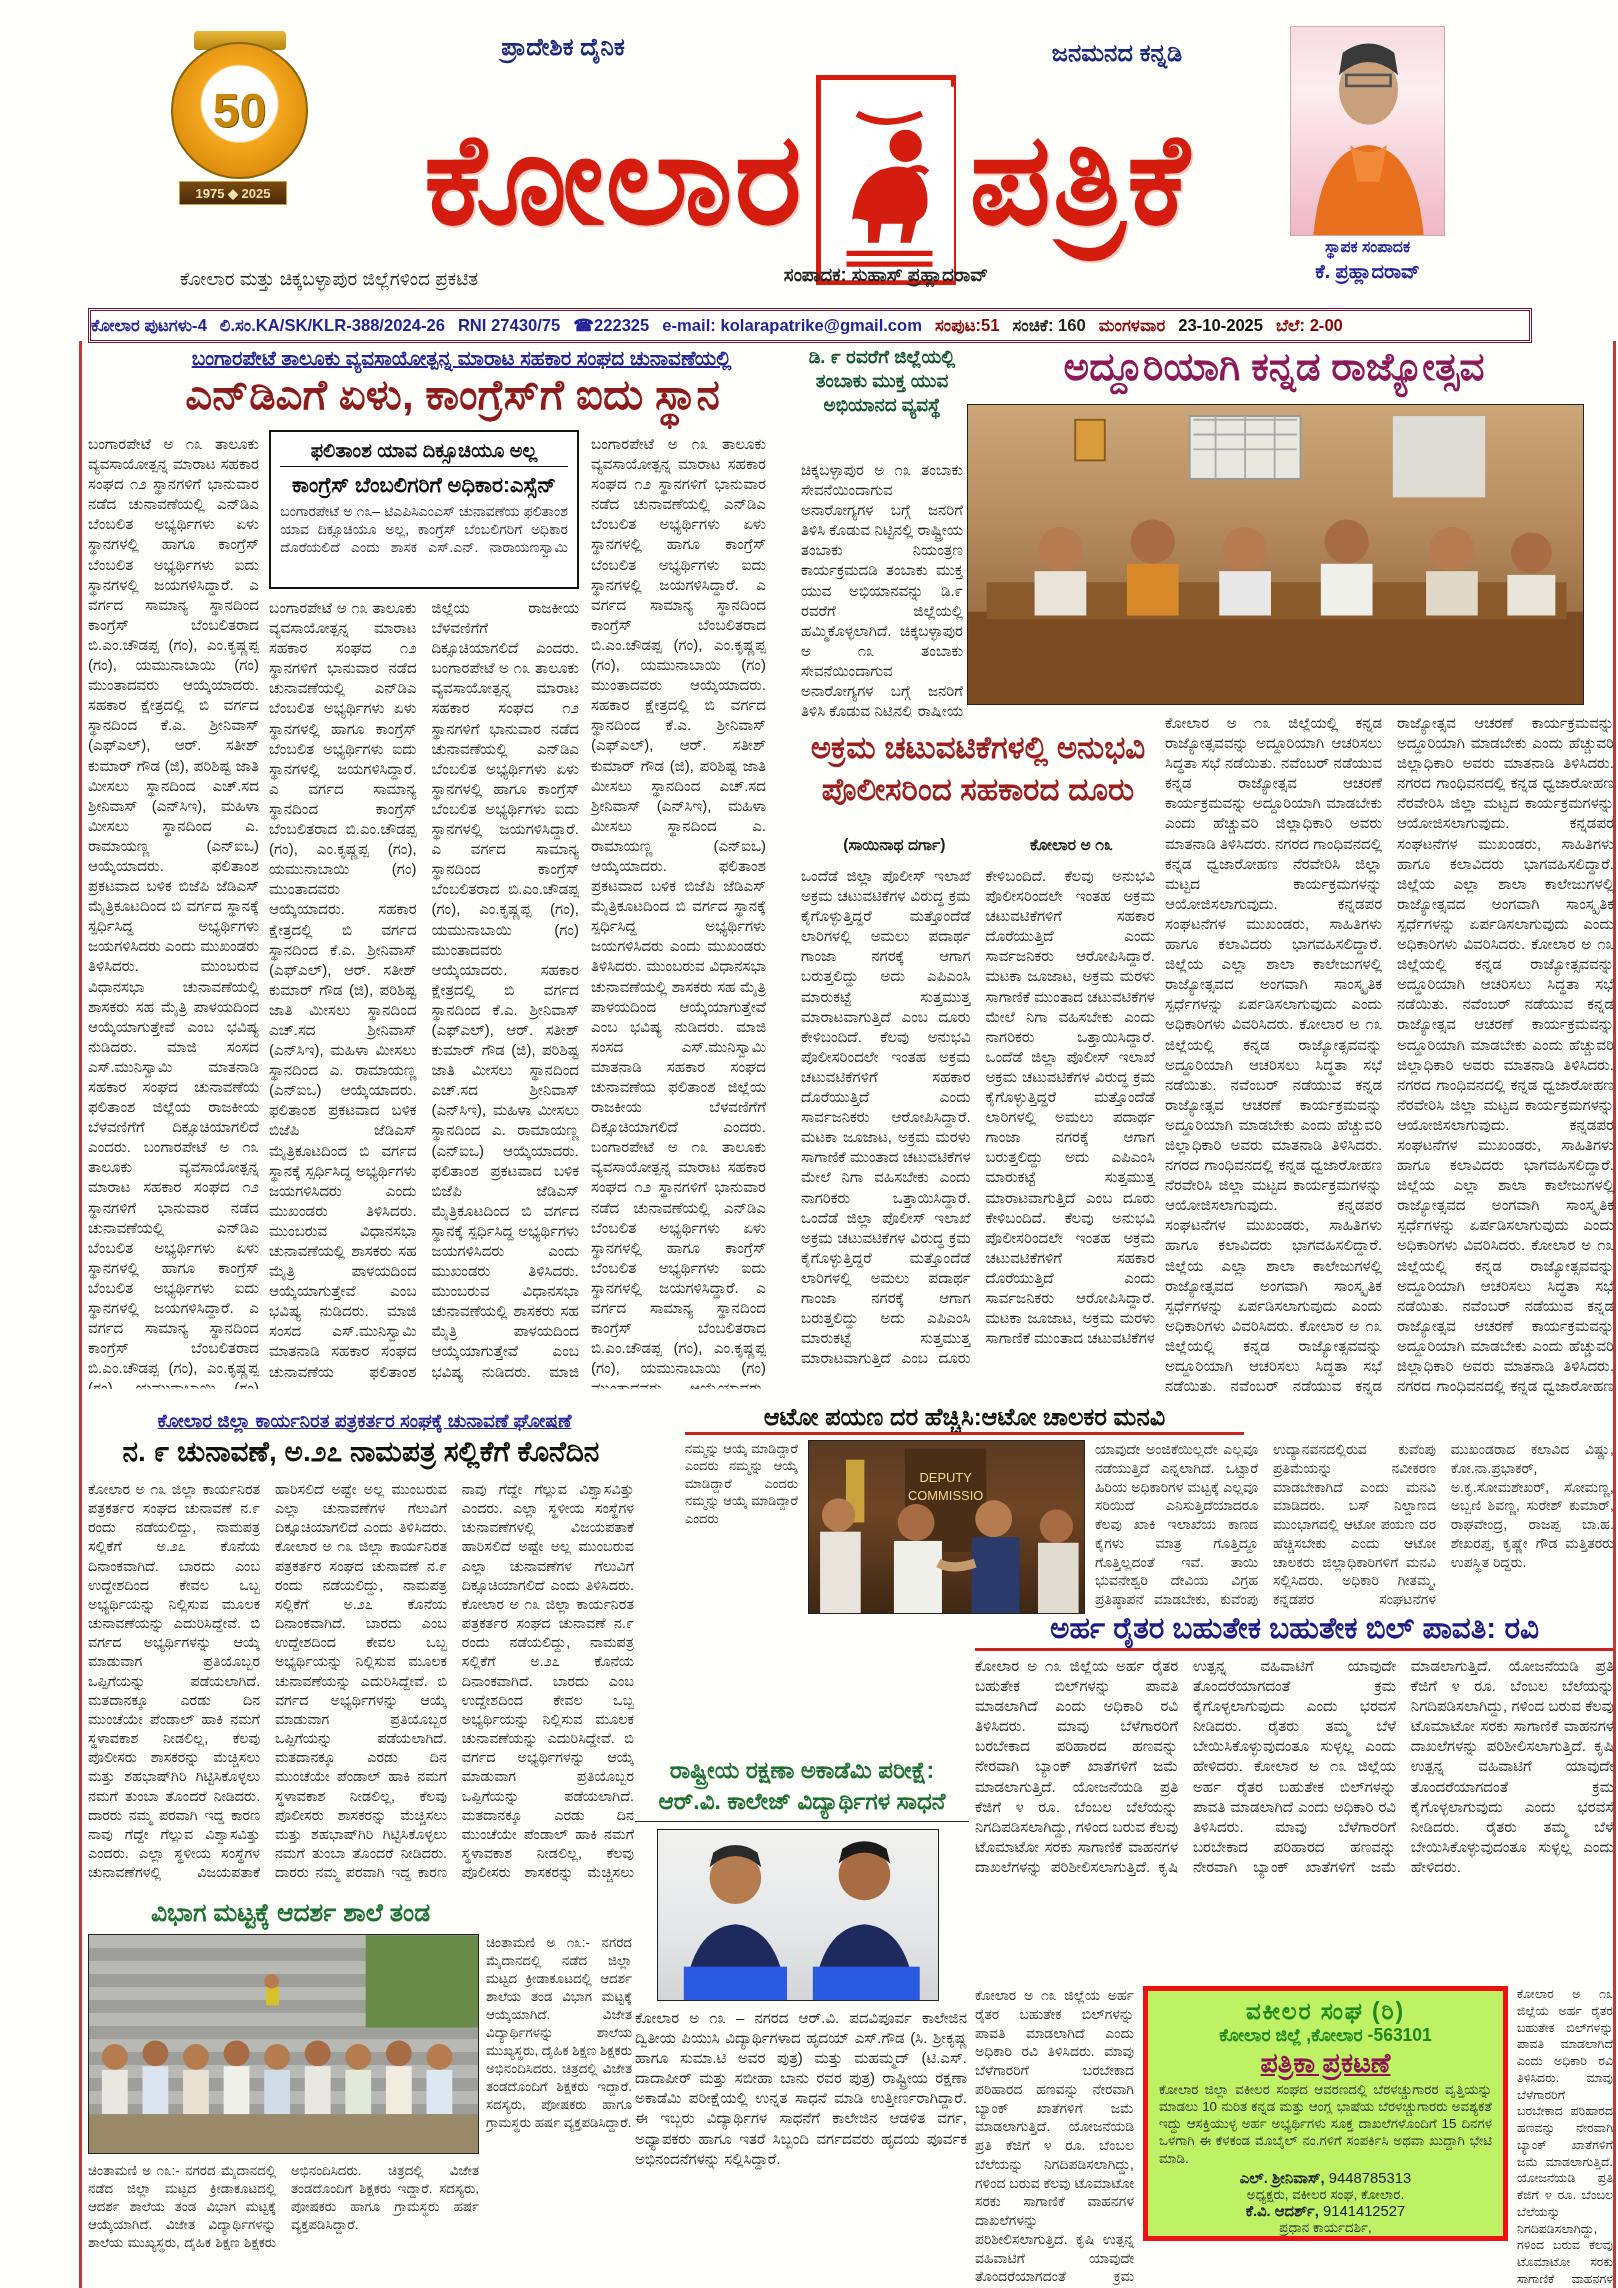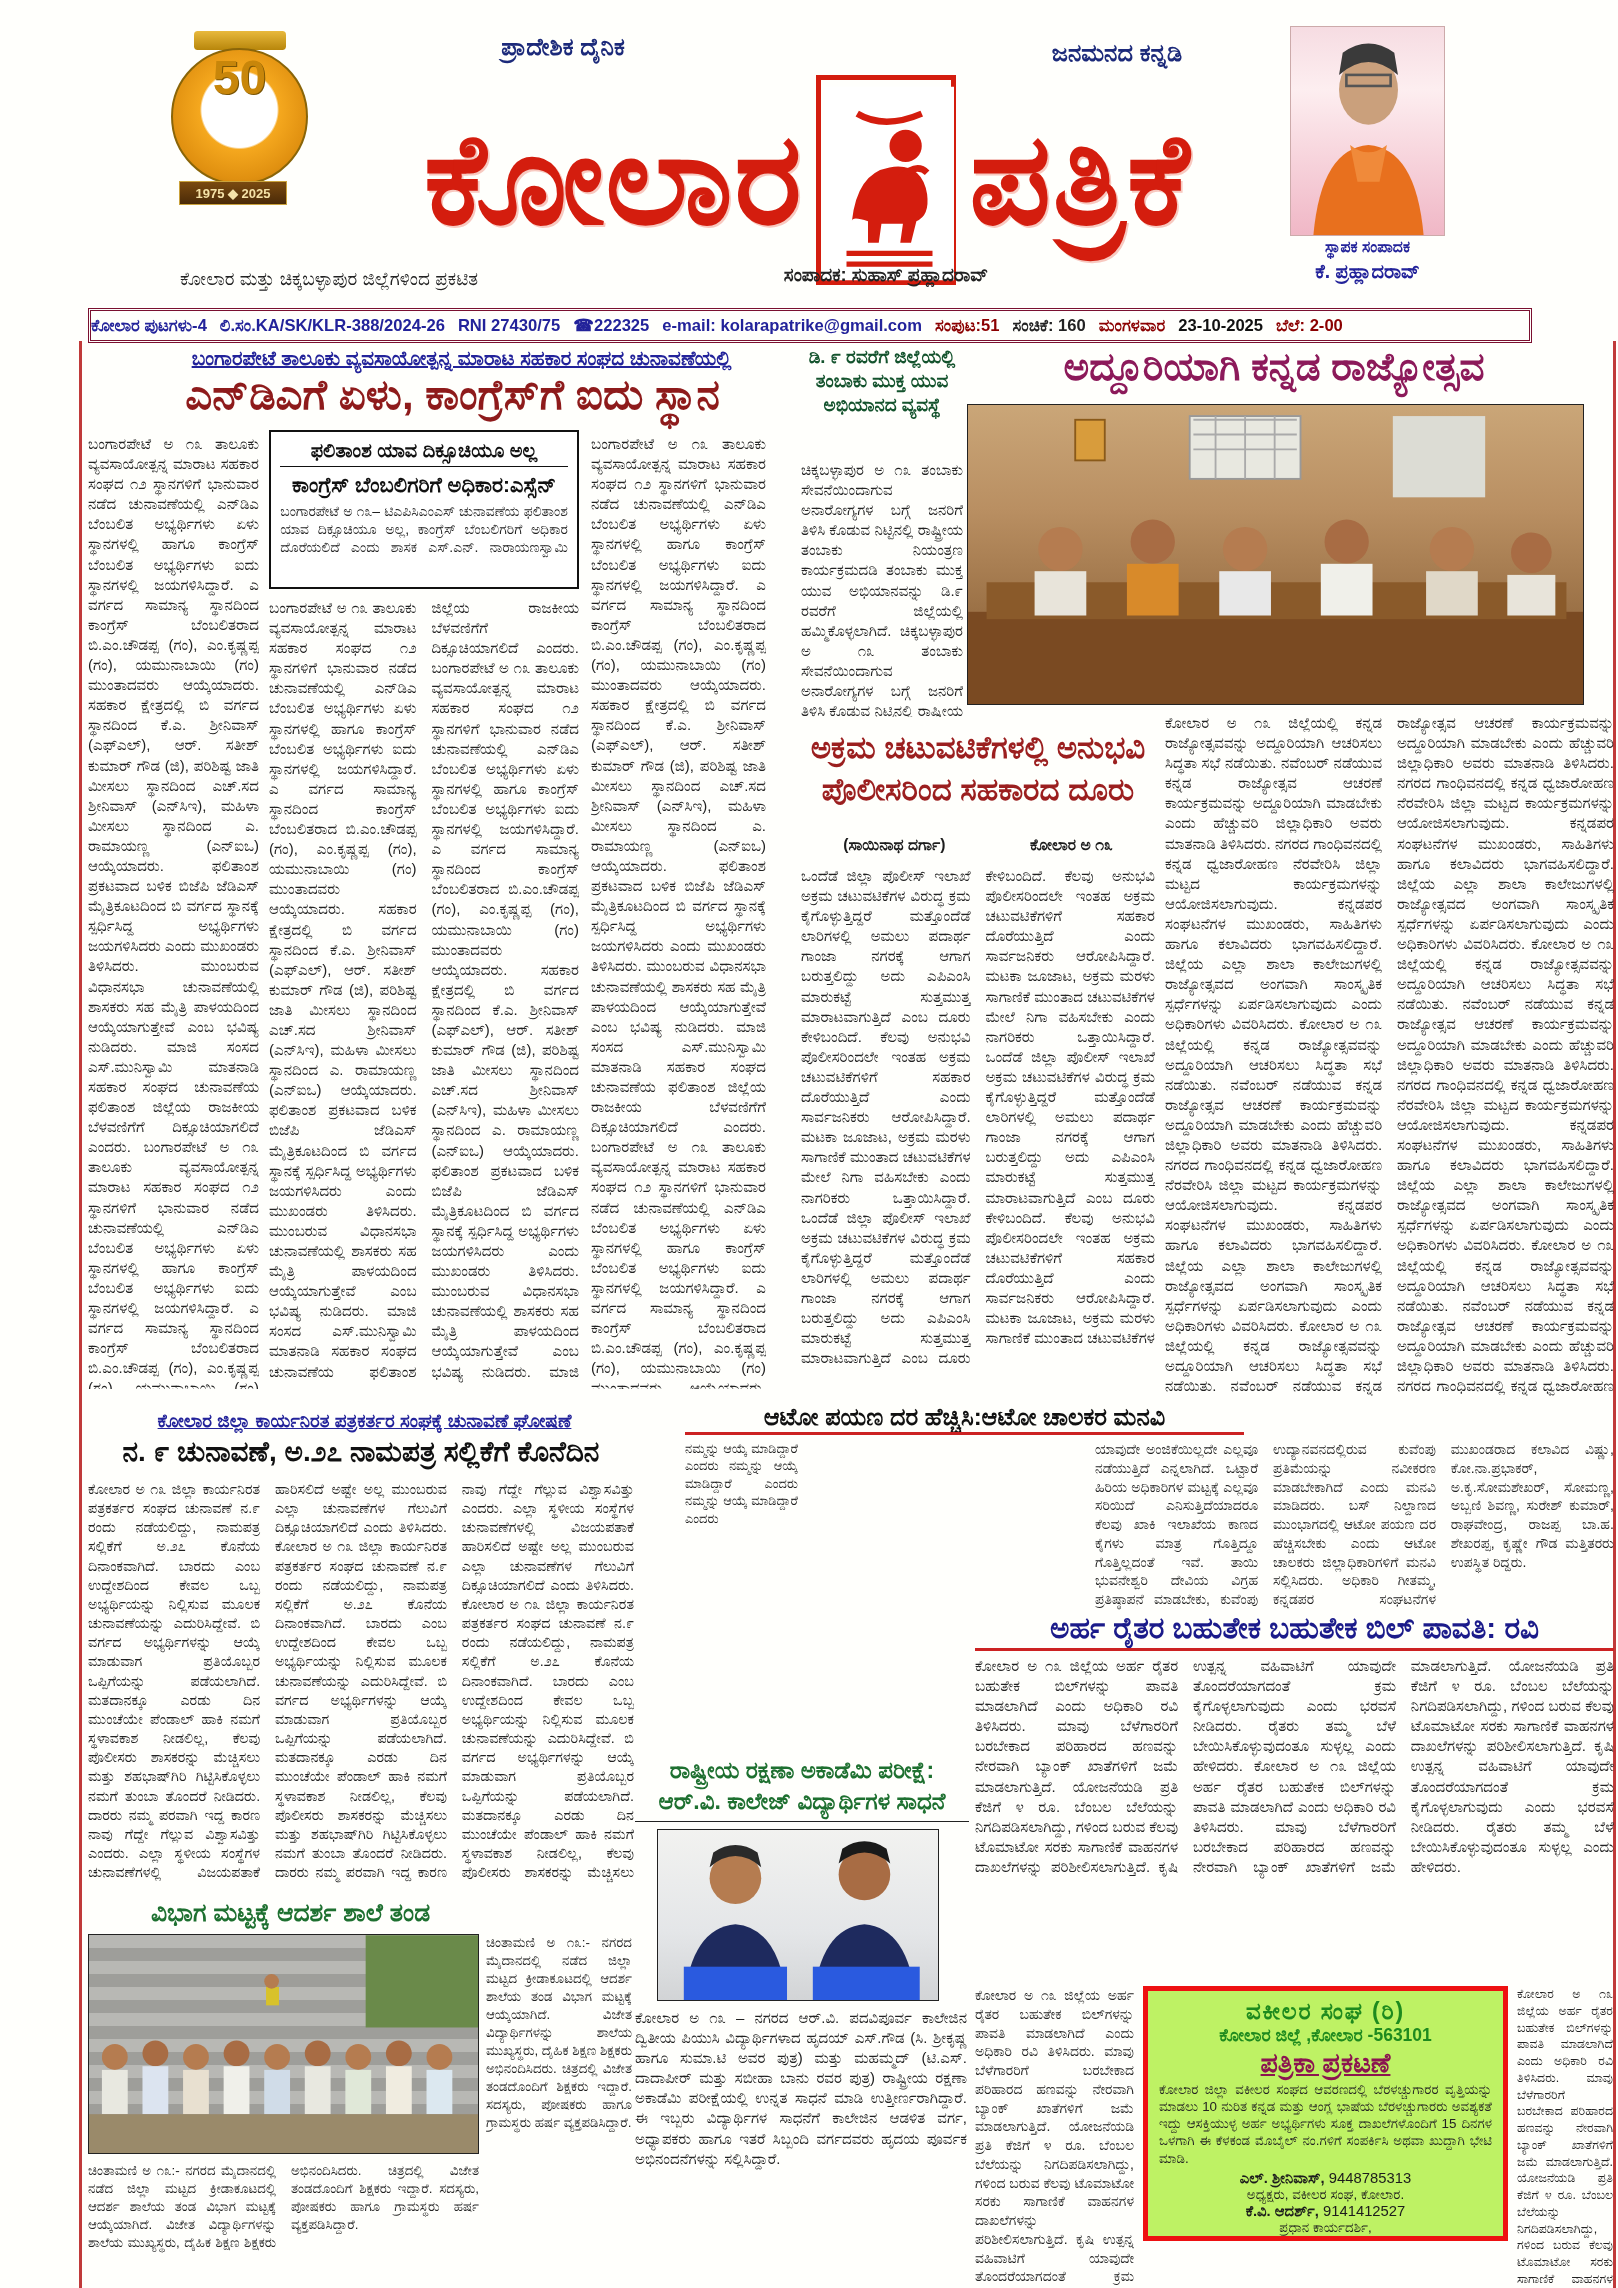--- a/index.html
+++ b/index.html
@@ -23,21 +23,21 @@
 </style>
 </head>
 <body>
 
 <div class="page">
 
   <div class="abs rail" style="left:79px;top:341px;height:1947px;"></div>
   <div class="abs rail" style="left:1613px;top:341px;height:1947px;"></div>
 
   <div class="abs" style="left:194px;top:31px;width:92px;height:18.5px;background:linear-gradient(180deg,#e8b93c,#b8860b);border-radius:3.7px;"></div>
-  <div class="abs" style="left:171px;top:48px;width:137px;height:137px;border-radius:50%;background:radial-gradient(circle at 50% 45%,#fff 38%,#f5a81e 40%,#e09010 70%,#a86a08 100%);border:2.8px solid #8a6508;display:flex;align-items:flex-start;justify-content:center;">
+  <div class="abs" style="left:171px;top:42px;width:137px;height:137px;border-radius:50%;background:radial-gradient(circle at 50% 45%,#fff 38%,#f5a81e 40%,#e09010 70%,#a86a08 100%);border:2.8px solid #8a6508;display:flex;align-items:center;justify-content:center;">
     <span style="font-size:48px;font-weight:bold;color:#c8860a;text-shadow:0.9px 0.9px 0 #7a5505;">50</span>
   </div>
   <div class="abs ctr" style="left:179px;top:181px;width:108px;height:24px;background:linear-gradient(180deg,#7a4a10,#4a2a08);color:#f5e2a8;font-size:13px;font-weight:bold;line-height:24px;border:0.9px solid #caa23c;">1975 ◆ 2025</div>
 
   <div class="abs ctr" style="left:434px;top:33px;width:258px;font-size:24px;font-weight:bold;color:#1c2a7a;">ಪ್ರಾದೇಶಿಕ ದೈನಿಕ</div>
   <div class="abs ctr" style="left:988px;top:39px;width:258px;font-size:24px;font-weight:bold;color:#1c2a7a;">ಜನಮನದ ಕನ್ನಡಿ</div>
 
   <div class="abs" style="left:323px;top:59px;width:969px;height:242px;display:flex;align-items:center;justify-content:center;gap:13px;">
     <span class="masthead-title" style="font-size:127px;">ಕೋಲಾರ</span>
     <span style="display:inline-block;width:140px;height:210px;border:5.5px solid #d41d0e;padding:3.7px;">
@@ -132,20 +132,37 @@
   </div>
   <div class="abs body-txt just cols2" style="left:801px;top:866px;width:354px;height:522px;">ಒಂದೆಡೆ ಜಿಲ್ಲಾ ಪೊಲೀಸ್ ಇಲಾಖೆ ಅಕ್ರಮ ಚಟುವಟಿಕೆಗಳ ವಿರುದ್ಧ ಕ್ರಮ ಕೈಗೊಳ್ಳುತ್ತಿದ್ದರೆ ಮತ್ತೊಂದೆಡೆ ಲಾರಿಗಳಲ್ಲಿ ಅಮಲು ಪದಾರ್ಥ ಗಾಂಜಾ ನಗರಕ್ಕೆ ಆಗಾಗ ಬರುತ್ತಲಿದ್ದು ಅದು ಎಪಿಎಂಸಿ ಮಾರುಕಟ್ಟೆ ಸುತ್ತಮುತ್ತ ಮಾರಾಟವಾಗುತ್ತಿದೆ ಎಂಬ ದೂರು ಕೇಳಿಬಂದಿದೆ. ಕೆಲವು ಅನುಭವಿ ಪೊಲೀಸರಿಂದಲೇ ಇಂತಹ ಅಕ್ರಮ ಚಟುವಟಿಕೆಗಳಿಗೆ ಸಹಕಾರ ದೊರೆಯುತ್ತಿದೆ ಎಂದು ಸಾರ್ವಜನಿಕರು ಆರೋಪಿಸಿದ್ದಾರೆ. ಮಟಕಾ ಜೂಜಾಟ, ಅಕ್ರಮ ಮರಳು ಸಾಗಾಣಿಕೆ ಮುಂತಾದ ಚಟುವಟಿಕೆಗಳ ಮೇಲೆ ನಿಗಾ ವಹಿಸಬೇಕು ಎಂದು ನಾಗರಿಕರು ಒತ್ತಾಯಿಸಿದ್ದಾರೆ. ಒಂದೆಡೆ ಜಿಲ್ಲಾ ಪೊಲೀಸ್ ಇಲಾಖೆ ಅಕ್ರಮ ಚಟುವಟಿಕೆಗಳ ವಿರುದ್ಧ ಕ್ರಮ ಕೈಗೊಳ್ಳುತ್ತಿದ್ದರೆ ಮತ್ತೊಂದೆಡೆ ಲಾರಿಗಳಲ್ಲಿ ಅಮಲು ಪದಾರ್ಥ ಗಾಂಜಾ ನಗರಕ್ಕೆ ಆಗಾಗ ಬರುತ್ತಲಿದ್ದು ಅದು ಎಪಿಎಂಸಿ ಮಾರುಕಟ್ಟೆ ಸುತ್ತಮುತ್ತ ಮಾರಾಟವಾಗುತ್ತಿದೆ ಎಂಬ ದೂರು ಕೇಳಿಬಂದಿದೆ. ಕೆಲವು ಅನುಭವಿ ಪೊಲೀಸರಿಂದಲೇ ಇಂತಹ ಅಕ್ರಮ ಚಟುವಟಿಕೆಗಳಿಗೆ ಸಹಕಾರ ದೊರೆಯುತ್ತಿದೆ ಎಂದು ಸಾರ್ವಜನಿಕರು ಆರೋಪಿಸಿದ್ದಾರೆ. ಮಟಕಾ ಜೂಜಾಟ, ಅಕ್ರಮ ಮರಳು ಸಾಗಾಣಿಕೆ ಮುಂತಾದ ಚಟುವಟಿಕೆಗಳ ಮೇಲೆ ನಿಗಾ ವಹಿಸಬೇಕು ಎಂದು ನಾಗರಿಕರು ಒತ್ತಾಯಿಸಿದ್ದಾರೆ. ಒಂದೆಡೆ ಜಿಲ್ಲಾ ಪೊಲೀಸ್ ಇಲಾಖೆ ಅಕ್ರಮ ಚಟುವಟಿಕೆಗಳ ವಿರುದ್ಧ ಕ್ರಮ ಕೈಗೊಳ್ಳುತ್ತಿದ್ದರೆ ಮತ್ತೊಂದೆಡೆ ಲಾರಿಗಳಲ್ಲಿ ಅಮಲು ಪದಾರ್ಥ ಗಾಂಜಾ ನಗರಕ್ಕೆ ಆಗಾಗ ಬರುತ್ತಲಿದ್ದು ಅದು ಎಪಿಎಂಸಿ ಮಾರುಕಟ್ಟೆ ಸುತ್ತಮುತ್ತ ಮಾರಾಟವಾಗುತ್ತಿದೆ ಎಂಬ ದೂರು ಕೇಳಿಬಂದಿದೆ. ಕೆಲವು ಅನುಭವಿ ಪೊಲೀಸರಿಂದಲೇ ಇಂತಹ ಅಕ್ರಮ ಚಟುವಟಿಕೆಗಳಿಗೆ ಸಹಕಾರ ದೊರೆಯುತ್ತಿದೆ ಎಂದು ಸಾರ್ವಜನಿಕರು ಆರೋಪಿಸಿದ್ದಾರೆ. ಮಟಕಾ ಜೂಜಾಟ, ಅಕ್ರಮ ಮರಳು ಸಾಗಾಣಿಕೆ ಮುಂತಾದ ಚಟುವಟಿಕೆಗಳ ಮೇಲೆ ನಿಗಾ ವಹಿಸಬೇಕು ಎಂದು ನಾಗರಿಕರು ಒತ್ತಾಯಿಸಿದ್ದಾರೆ.</div>
 
   <div class="abs ctr kicker" style="left:97px;top:1410px;width:535px;font-size:18.5px;">ಕೋಲಾರ ಜಿಲ್ಲಾ ಕಾರ್ಯನಿರತ ಪತ್ರಕರ್ತರ ಸಂಘಕ್ಕೆ ಚುನಾವಣೆ ಘೋಷಣೆ</div>
   <div class="abs ctr" style="left:88px;top:1436px;width:546px;font-size:28px;font-weight:bold;color:#111;">ನ. ೯ ಚುನಾವಣೆ, ಅ.೨೭ ನಾಮಪತ್ರ ಸಲ್ಲಿಕೆಗೆ ಕೊನೆದಿನ</div>
   <div class="abs body-txt just cols3" style="left:88px;top:1480px;width:546px;height:412px;font-size:14.3px;">ಕೋಲಾರ ಅ ೧೩ ಜಿಲ್ಲಾ ಕಾರ್ಯನಿರತ ಪತ್ರಕರ್ತರ ಸಂಘದ ಚುನಾವಣೆ ನ.೯ ರಂದು ನಡೆಯಲಿದ್ದು, ನಾಮಪತ್ರ ಸಲ್ಲಿಕೆಗೆ ಅ.೨೭ ಕೊನೆಯ ದಿನಾಂಕವಾಗಿದೆ. ಬಾರದು ಎಂಬ ಉದ್ದೇಶದಿಂದ ಕೇವಲ ಒಬ್ಬ ಅಭ್ಯರ್ಥಿಯನ್ನು ನಿಲ್ಲಿಸುವ ಮೂಲಕ ಚುನಾವಣೆಯನ್ನು ಎದುರಿಸಿದ್ದೇವೆ. ಬಿ ವರ್ಗದ ಅಭ್ಯರ್ಥಿಗಳನ್ನು ಆಯ್ಕೆ ಮಾಡುವಾಗ ಪ್ರತಿಯೊಬ್ಬರ ಒಪ್ಪಿಗೆಯನ್ನು ಪಡೆಯಲಾಗಿದೆ. ಮತದಾನಕ್ಕೂ ಎರಡು ದಿನ ಮುಂಚೆಯೇ ಪೆಂಡಾಲ್ ಹಾಕಿ ನಮಗೆ ಸ್ಥಳಾವಕಾಶ ನೀಡಲಿಲ್ಲ, ಕೆಲವು ಪೊಲೀಸರು ಶಾಸಕರನ್ನು ಮೆಚ್ಚಿಸಲು ಮತ್ತು ಶಹಭಾಷ್‌ಗಿರಿ ಗಿಟ್ಟಿಸಿಕೊಳ್ಳಲು ನಮಗೆ ತುಂಬಾ ತೊಂದರೆ ನೀಡಿದರು. ದಾರರು ನಮ್ಮ ಪರವಾಗಿ ಇದ್ದ ಕಾರಣ ನಾವು ಗೆದ್ದೇ ಗೆಲ್ಲುವ ವಿಶ್ವಾಸವಿತ್ತು ಎಂದರು. ಎಲ್ಲಾ ಸ್ಥಳೀಯ ಸಂಸ್ಥೆಗಳ ಚುನಾವಣೆಗಳಲ್ಲಿ ವಿಜಯಪತಾಕೆ ಹಾರಿಸಲಿದೆ ಅಷ್ಟೇ ಅಲ್ಲ ಮುಂಬರುವ ಎಲ್ಲಾ ಚುನಾವಣೆಗಳ ಗೆಲುವಿಗೆ ದಿಕ್ಸೂಚಿಯಾಗಲಿದೆ ಎಂದು ತಿಳಿಸಿದರು. ಕೋಲಾರ ಅ ೧೩ ಜಿಲ್ಲಾ ಕಾರ್ಯನಿರತ ಪತ್ರಕರ್ತರ ಸಂಘದ ಚುನಾವಣೆ ನ.೯ ರಂದು ನಡೆಯಲಿದ್ದು, ನಾಮಪತ್ರ ಸಲ್ಲಿಕೆಗೆ ಅ.೨೭ ಕೊನೆಯ ದಿನಾಂಕವಾಗಿದೆ. ಬಾರದು ಎಂಬ ಉದ್ದೇಶದಿಂದ ಕೇವಲ ಒಬ್ಬ ಅಭ್ಯರ್ಥಿಯನ್ನು ನಿಲ್ಲಿಸುವ ಮೂಲಕ ಚುನಾವಣೆಯನ್ನು ಎದುರಿಸಿದ್ದೇವೆ. ಬಿ ವರ್ಗದ ಅಭ್ಯರ್ಥಿಗಳನ್ನು ಆಯ್ಕೆ ಮಾಡುವಾಗ ಪ್ರತಿಯೊಬ್ಬರ ಒಪ್ಪಿಗೆಯನ್ನು ಪಡೆಯಲಾಗಿದೆ. ಮತದಾನಕ್ಕೂ ಎರಡು ದಿನ ಮುಂಚೆಯೇ ಪೆಂಡಾಲ್ ಹಾಕಿ ನಮಗೆ ಸ್ಥಳಾವಕಾಶ ನೀಡಲಿಲ್ಲ, ಕೆಲವು ಪೊಲೀಸರು ಶಾಸಕರನ್ನು ಮೆಚ್ಚಿಸಲು ಮತ್ತು ಶಹಭಾಷ್‌ಗಿರಿ ಗಿಟ್ಟಿಸಿಕೊಳ್ಳಲು ನಮಗೆ ತುಂಬಾ ತೊಂದರೆ ನೀಡಿದರು. ದಾರರು ನಮ್ಮ ಪರವಾಗಿ ಇದ್ದ ಕಾರಣ ನಾವು ಗೆದ್ದೇ ಗೆಲ್ಲುವ ವಿಶ್ವಾಸವಿತ್ತು ಎಂದರು. ಎಲ್ಲಾ ಸ್ಥಳೀಯ ಸಂಸ್ಥೆಗಳ ಚುನಾವಣೆಗಳಲ್ಲಿ ವಿಜಯಪತಾಕೆ ಹಾರಿಸಲಿದೆ ಅಷ್ಟೇ ಅಲ್ಲ ಮುಂಬರುವ ಎಲ್ಲಾ ಚುನಾವಣೆಗಳ ಗೆಲುವಿಗೆ ದಿಕ್ಸೂಚಿಯಾಗಲಿದೆ ಎಂದು ತಿಳಿಸಿದರು. ಕೋಲಾರ ಅ ೧೩ ಜಿಲ್ಲಾ ಕಾರ್ಯನಿರತ ಪತ್ರಕರ್ತರ ಸಂಘದ ಚುನಾವಣೆ ನ.೯ ರಂದು ನಡೆಯಲಿದ್ದು, ನಾಮಪತ್ರ ಸಲ್ಲಿಕೆಗೆ ಅ.೨೭ ಕೊನೆಯ ದಿನಾಂಕವಾಗಿದೆ. ಬಾರದು ಎಂಬ ಉದ್ದೇಶದಿಂದ ಕೇವಲ ಒಬ್ಬ ಅಭ್ಯರ್ಥಿಯನ್ನು ನಿಲ್ಲಿಸುವ ಮೂಲಕ ಚುನಾವಣೆಯನ್ನು ಎದುರಿಸಿದ್ದೇವೆ. ಬಿ ವರ್ಗದ ಅಭ್ಯರ್ಥಿಗಳನ್ನು ಆಯ್ಕೆ ಮಾಡುವಾಗ ಪ್ರತಿಯೊಬ್ಬರ ಒಪ್ಪಿಗೆಯನ್ನು ಪಡೆಯಲಾಗಿದೆ. ಮತದಾನಕ್ಕೂ ಎರಡು ದಿನ ಮುಂಚೆಯೇ ಪೆಂಡಾಲ್ ಹಾಕಿ ನಮಗೆ ಸ್ಥಳಾವಕಾಶ ನೀಡಲಿಲ್ಲ, ಕೆಲವು ಪೊಲೀಸರು ಶಾಸಕರನ್ನು ಮೆಚ್ಚಿಸಲು ಮತ್ತು ಶಹಭಾಷ್‌ಗಿರಿ ಗಿಟ್ಟಿಸಿಕೊಳ್ಳಲು ನಮಗೆ ತುಂಬಾ ತೊಂದರೆ ನೀಡಿದರು. ದಾರರು ನಮ್ಮ ಪರವಾಗಿ ಇದ್ದ ಕಾರಣ ನಾವು ಗೆದ್ದೇ ಗೆಲ್ಲುವ ವಿಶ್ವಾಸವಿತ್ತು ಎಂದರು. ಎಲ್ಲಾ ಸ್ಥಳೀಯ ಸಂಸ್ಥೆಗಳ ಚುನಾವಣೆಗಳಲ್ಲಿ ವಿಜಯಪತಾಕೆ ಹಾರಿಸಲಿದೆ ಅಷ್ಟೇ ಅಲ್ಲ ಮುಂಬರುವ ಎಲ್ಲಾ ಚುನಾವಣೆಗಳ ಗೆಲುವಿಗೆ ದಿಕ್ಸೂಚಿಯಾಗಲಿದೆ ಎಂದು ತಿಳಿಸಿದರು.</div>
 
   <div class="abs ctr" style="left:685px;top:1403px;width:559px;font-size:24px;font-weight:bold;color:#111;">ಆಟೋ ಪಯಣ ದರ ಹೆಚ್ಚಿಸಿ:ಆಟೋ ಚಾಲಕರ ಮನವಿ</div>
   <div class="abs hrule" style="left:685px;top:1432px;width:559px;"></div>
   <div class="abs body-txt just" style="left:685px;top:1440px;width:113px;height:174px;font-size:13px;">ನಮ್ಮನ್ನು ಆಯ್ಕೆ ಮಾಡಿದ್ದಾರೆ ಎಂದರು ನಮ್ಮನ್ನು ಆಯ್ಕೆ ಮಾಡಿದ್ದಾರೆ ಎಂದರು ನಮ್ಮನ್ನು ಆಯ್ಕೆ ಮಾಡಿದ್ದಾರೆ ಎಂದರು</div>
+  <div class="abs photo grad-wood" style="left:808px;top:1440px;width:277px;height:174px;">
+    <svg viewBox="0 0 150 94" width="277" height="174">
+      <rect x="52" y="4" width="44" height="56" fill="#4a2e16"></rect>
+      <text x="74" y="22" font-size="7" fill="#f5d98a" text-anchor="middle" font-family="Liberation Sans, sans-serif">DEPUTY</text>
+      <text x="74" y="32" font-size="7" fill="#f5d98a" text-anchor="middle" font-family="Liberation Sans, sans-serif">COMMISSIO</text>
+      <rect x="20" y="10" width="10" height="34" fill="#caa23c"></rect>
+      <circle cx="16" cy="40" r="9" fill="#b57c50"></circle>
+        <rect x="6" y="49" width="22" height="45" fill="#e8e4dc"></rect>
+      <circle cx="58" cy="44" r="10" fill="#a86c44"></circle>
+        <rect x="46" y="54" width="26" height="40" fill="#f0f0ea"></rect>
+      <circle cx="100" cy="42" r="10" fill="#b57c50"></circle>
+        <rect x="88" y="52" width="26" height="42" fill="#2a3a6a"></rect>
+      <path d="M70 66 q8 4 20 0" stroke="#c49a6c" stroke-width="5" fill="none"></path>
+      <circle cx="134" cy="46" r="9" fill="#a86c44"></circle>
+        <rect x="124" y="55" width="22" height="39" fill="#e0dcd0"></rect>
+    </svg>
+  </div>
   <div class="abs body-txt just cols3" style="left:1095px;top:1440px;width:519px;height:174px;font-size:14px;">ಯಾವುದೇ ಅಂಜಿಕೆಯಿಲ್ಲದೇ ಎಲ್ಲವೂ ನಡೆಯುತ್ತಿದೆ ಎನ್ನಲಾಗಿದೆ. ಒಟ್ಟಾರೆ ಹಿರಿಯ ಅಧಿಕಾರಿಗಳ ಮಟ್ಟಕ್ಕೆ ಎಲ್ಲವೂ ಸರಿಯಿದೆ ಎನಿಸುತ್ತಿದೆಯಾದರೂ ಕೆಲವು ಖಾಕಿ ಇಲಾಖೆಯ ಕಾಣದ ಕೈಗಳು ಮಾತ್ರ ಗೊತ್ತಿದ್ದೂ ಗೊತ್ತಿಲ್ಲದಂತೆ ಇವೆ. ತಾಯಿ ಭುವನೇಶ್ವರಿ ದೇವಿಯ ವಿಗ್ರಹ ಪ್ರತಿಷ್ಠಾಪನೆ ಮಾಡಬೇಕು, ಕುವೆಂಪು ಉದ್ಯಾನವನದಲ್ಲಿರುವ ಕುವೆಂಪು ಪ್ರತಿಮೆಯನ್ನು ನವೀಕರಣ ಮಾಡಬೇಕಾಗಿದೆ ಎಂದು ಮನವಿ ಮಾಡಿದರು. ಬಸ್ ನಿಲ್ದಾಣದ ಮುಂಭಾಗದಲ್ಲಿ ಆಟೋ ಪಯಣ ದರ ಹೆಚ್ಚಿಸಬೇಕು ಎಂದು ಆಟೋ ಚಾಲಕರು ಜಿಲ್ಲಾಧಿಕಾರಿಗಳಿಗೆ ಮನವಿ ಸಲ್ಲಿಸಿದರು. ಅಧಿಕಾರಿ ಗೀತಮ್ಮ, ಕನ್ನಡಪರ ಸಂಘಟನೆಗಳ ಮುಖಂಡರಾದ ಕಲಾವಿದ ವಿಷ್ಣು, ಕೋ.ನಾ.ಪ್ರಭಾಕರ್, ಅ.ಕೃ.ಸೋಮಶೇಖರ್, ಸೋಮಣ್ಣ, ಅಬ್ಬಣಿ ಶಿವಣ್ಣ, ಸುರೇಶ್ ಕುಮಾರ್, ರಾಘವೇಂದ್ರ, ರಾಜಪ್ಪ ಬಾ.ಹ. ಶೇಖರಪ್ಪ, ಕೃಷ್ಣೇ ಗೌಡ ಮತ್ತಿತರರು ಉಪಸ್ಥಿತ ರಿದ್ದರು.</div>
 
   <div class="abs ctr" style="left:975px;top:1611px;width:639px;font-size:29.5px;font-weight:bold;color:#1b1b8a;">ಅರ್ಹ ರೈತರ ಬಹುತೇಕ ಬಹುತೇಕ ಬಿಲ್ ಪಾವತಿ: ರವಿ</div>
   <div class="abs hrule" style="left:975px;top:1648px;width:639px;"></div>
   <div class="abs body-txt just cols3" style="left:975px;top:1656px;width:639px;height:325px;">ಕೋಲಾರ ಅ ೧೩ ಜಿಲ್ಲೆಯ ಅರ್ಹ ರೈತರ ಬಹುತೇಕ ಬಿಲ್‌ಗಳನ್ನು ಪಾವತಿ ಮಾಡಲಾಗಿದೆ ಎಂದು ಅಧಿಕಾರಿ ರವಿ ತಿಳಿಸಿದರು. ಮಾವು ಬೆಳೆಗಾರರಿಗೆ ಬರಬೇಕಾದ ಪರಿಹಾರದ ಹಣವನ್ನು ನೇರವಾಗಿ ಬ್ಯಾಂಕ್ ಖಾತೆಗಳಿಗೆ ಜಮೆ ಮಾಡಲಾಗುತ್ತಿದೆ. ಯೋಜನೆಯಡಿ ಪ್ರತಿ ಕೆಜಿಗೆ ೪ ರೂ. ಬೆಂಬಲ ಬೆಲೆಯನ್ನು ನಿಗದಿಪಡಿಸಲಾಗಿದ್ದು, ಗಳಿಂದ ಬರುವ ಕೆಲವು ಟೊಮಾಟೋ ಸರಕು ಸಾಗಾಣಿಕೆ ವಾಹನಗಳ ದಾಖಲೆಗಳನ್ನು ಪರಿಶೀಲಿಸಲಾಗುತ್ತಿದೆ. ಕೃಷಿ ಉತ್ಪನ್ನ ವಹಿವಾಟಿಗೆ ಯಾವುದೇ ತೊಂದರೆಯಾಗದಂತೆ ಕ್ರಮ ಕೈಗೊಳ್ಳಲಾಗುವುದು ಎಂದು ಭರವಸೆ ನೀಡಿದರು. ರೈತರು ತಮ್ಮ ಬೆಳೆ ಬೇಯಿಸಿಕೊಳ್ಳುವುದಂತೂ ಸುಳ್ಳಲ್ಲ ಎಂದು ಹೇಳಿದರು. ಕೋಲಾರ ಅ ೧೩ ಜಿಲ್ಲೆಯ ಅರ್ಹ ರೈತರ ಬಹುತೇಕ ಬಿಲ್‌ಗಳನ್ನು ಪಾವತಿ ಮಾಡಲಾಗಿದೆ ಎಂದು ಅಧಿಕಾರಿ ರವಿ ತಿಳಿಸಿದರು. ಮಾವು ಬೆಳೆಗಾರರಿಗೆ ಬರಬೇಕಾದ ಪರಿಹಾರದ ಹಣವನ್ನು ನೇರವಾಗಿ ಬ್ಯಾಂಕ್ ಖಾತೆಗಳಿಗೆ ಜಮೆ ಮಾಡಲಾಗುತ್ತಿದೆ. ಯೋಜನೆಯಡಿ ಪ್ರತಿ ಕೆಜಿಗೆ ೪ ರೂ. ಬೆಂಬಲ ಬೆಲೆಯನ್ನು ನಿಗದಿಪಡಿಸಲಾಗಿದ್ದು, ಗಳಿಂದ ಬರುವ ಕೆಲವು ಟೊಮಾಟೋ ಸರಕು ಸಾಗಾಣಿಕೆ ವಾಹನಗಳ ದಾಖಲೆಗಳನ್ನು ಪರಿಶೀಲಿಸಲಾಗುತ್ತಿದೆ. ಕೃಷಿ ಉತ್ಪನ್ನ ವಹಿವಾಟಿಗೆ ಯಾವುದೇ ತೊಂದರೆಯಾಗದಂತೆ ಕ್ರಮ ಕೈಗೊಳ್ಳಲಾಗುವುದು ಎಂದು ಭರವಸೆ ನೀಡಿದರು. ರೈತರು ತಮ್ಮ ಬೆಳೆ ಬೇಯಿಸಿಕೊಳ್ಳುವುದಂತೂ ಸುಳ್ಳಲ್ಲ ಎಂದು ಹೇಳಿದರು.</div>
   <div class="abs body-txt just" style="left:975px;top:1986px;width:159px;height:301px;font-size:14px;">ಕೋಲಾರ ಅ ೧೩ ಜಿಲ್ಲೆಯ ಅರ್ಹ ರೈತರ ಬಹುತೇಕ ಬಿಲ್‌ಗಳನ್ನು ಪಾವತಿ ಮಾಡಲಾಗಿದೆ ಎಂದು ಅಧಿಕಾರಿ ರವಿ ತಿಳಿಸಿದರು. ಮಾವು ಬೆಳೆಗಾರರಿಗೆ ಬರಬೇಕಾದ ಪರಿಹಾರದ ಹಣವನ್ನು ನೇರವಾಗಿ ಬ್ಯಾಂಕ್ ಖಾತೆಗಳಿಗೆ ಜಮೆ ಮಾಡಲಾಗುತ್ತಿದೆ. ಯೋಜನೆಯಡಿ ಪ್ರತಿ ಕೆಜಿಗೆ ೪ ರೂ. ಬೆಂಬಲ ಬೆಲೆಯನ್ನು ನಿಗದಿಪಡಿಸಲಾಗಿದ್ದು, ಗಳಿಂದ ಬರುವ ಕೆಲವು ಟೊಮಾಟೋ ಸರಕು ಸಾಗಾಣಿಕೆ ವಾಹನಗಳ ದಾಖಲೆಗಳನ್ನು ಪರಿಶೀಲಿಸಲಾಗುತ್ತಿದೆ. ಕೃಷಿ ಉತ್ಪನ್ನ ವಹಿವಾಟಿಗೆ ಯಾವುದೇ ತೊಂದರೆಯಾಗದಂತೆ ಕ್ರಮ ಕೈಗೊಳ್ಳಲಾಗುವುದು ಎಂದು ಭರವಸೆ ನೀಡಿದರು. ರೈತರು ತಮ್ಮ ಬೆಳೆ ಬೇಯಿಸಿಕೊಳ್ಳುವುದಂತೂ ಸುಳ್ಳಲ್ಲ ಎಂದು ಹೇಳಿದರು.</div>
   <div class="abs body-txt just" style="left:1517px;top:1986px;width:96px;height:301px;font-size:12.5px;">ಕೋಲಾರ ಅ ೧೩ ಜಿಲ್ಲೆಯ ಅರ್ಹ ರೈತರ ಬಹುತೇಕ ಬಿಲ್‌ಗಳನ್ನು ಪಾವತಿ ಮಾಡಲಾಗಿದೆ ಎಂದು ಅಧಿಕಾರಿ ರವಿ ತಿಳಿಸಿದರು. ಮಾವು ಬೆಳೆಗಾರರಿಗೆ ಬರಬೇಕಾದ ಪರಿಹಾರದ ಹಣವನ್ನು ನೇರವಾಗಿ ಬ್ಯಾಂಕ್ ಖಾತೆಗಳಿಗೆ ಜಮೆ ಮಾಡಲಾಗುತ್ತಿದೆ. ಯೋಜನೆಯಡಿ ಪ್ರತಿ ಕೆಜಿಗೆ ೪ ರೂ. ಬೆಂಬಲ ಬೆಲೆಯನ್ನು ನಿಗದಿಪಡಿಸಲಾಗಿದ್ದು, ಗಳಿಂದ ಬರುವ ಕೆಲವು ಟೊಮಾಟೋ ಸರಕು ಸಾಗಾಣಿಕೆ ವಾಹನಗಳ ದಾಖಲೆಗಳನ್ನು ಪರಿಶೀಲಿಸಲಾಗುತ್ತಿದೆ. ಕೃಷಿ ಉತ್ಪನ್ನ ವಹಿವಾಟಿಗೆ ಯಾವುದೇ ತೊಂದರೆಯಾಗದಂತೆ ಕ್ರಮ ಕೈಗೊಳ್ಳಲಾಗುವುದು ಎಂದು ಭರವಸೆ ನೀಡಿದರು. ರೈತರು ತಮ್ಮ ಬೆಳೆ ಬೇಯಿಸಿಕೊಳ್ಳುವುದಂತೂ ಸುಳ್ಳಲ್ಲ ಎಂದು ಹೇಳಿದರು.</div>
 
   <div class="abs" style="left:1143px;top:1986px;width:365px;height:255px;border:5.5px solid #ee1111;background:#bef264;padding:7.4px 11px;">
     <div class="ctr" style="font-size:23px;font-weight:bold;color:#1e8a1e;letter-spacing:1.8px;">ವಕೀಲರ ಸಂಘ (ರಿ)</div>

